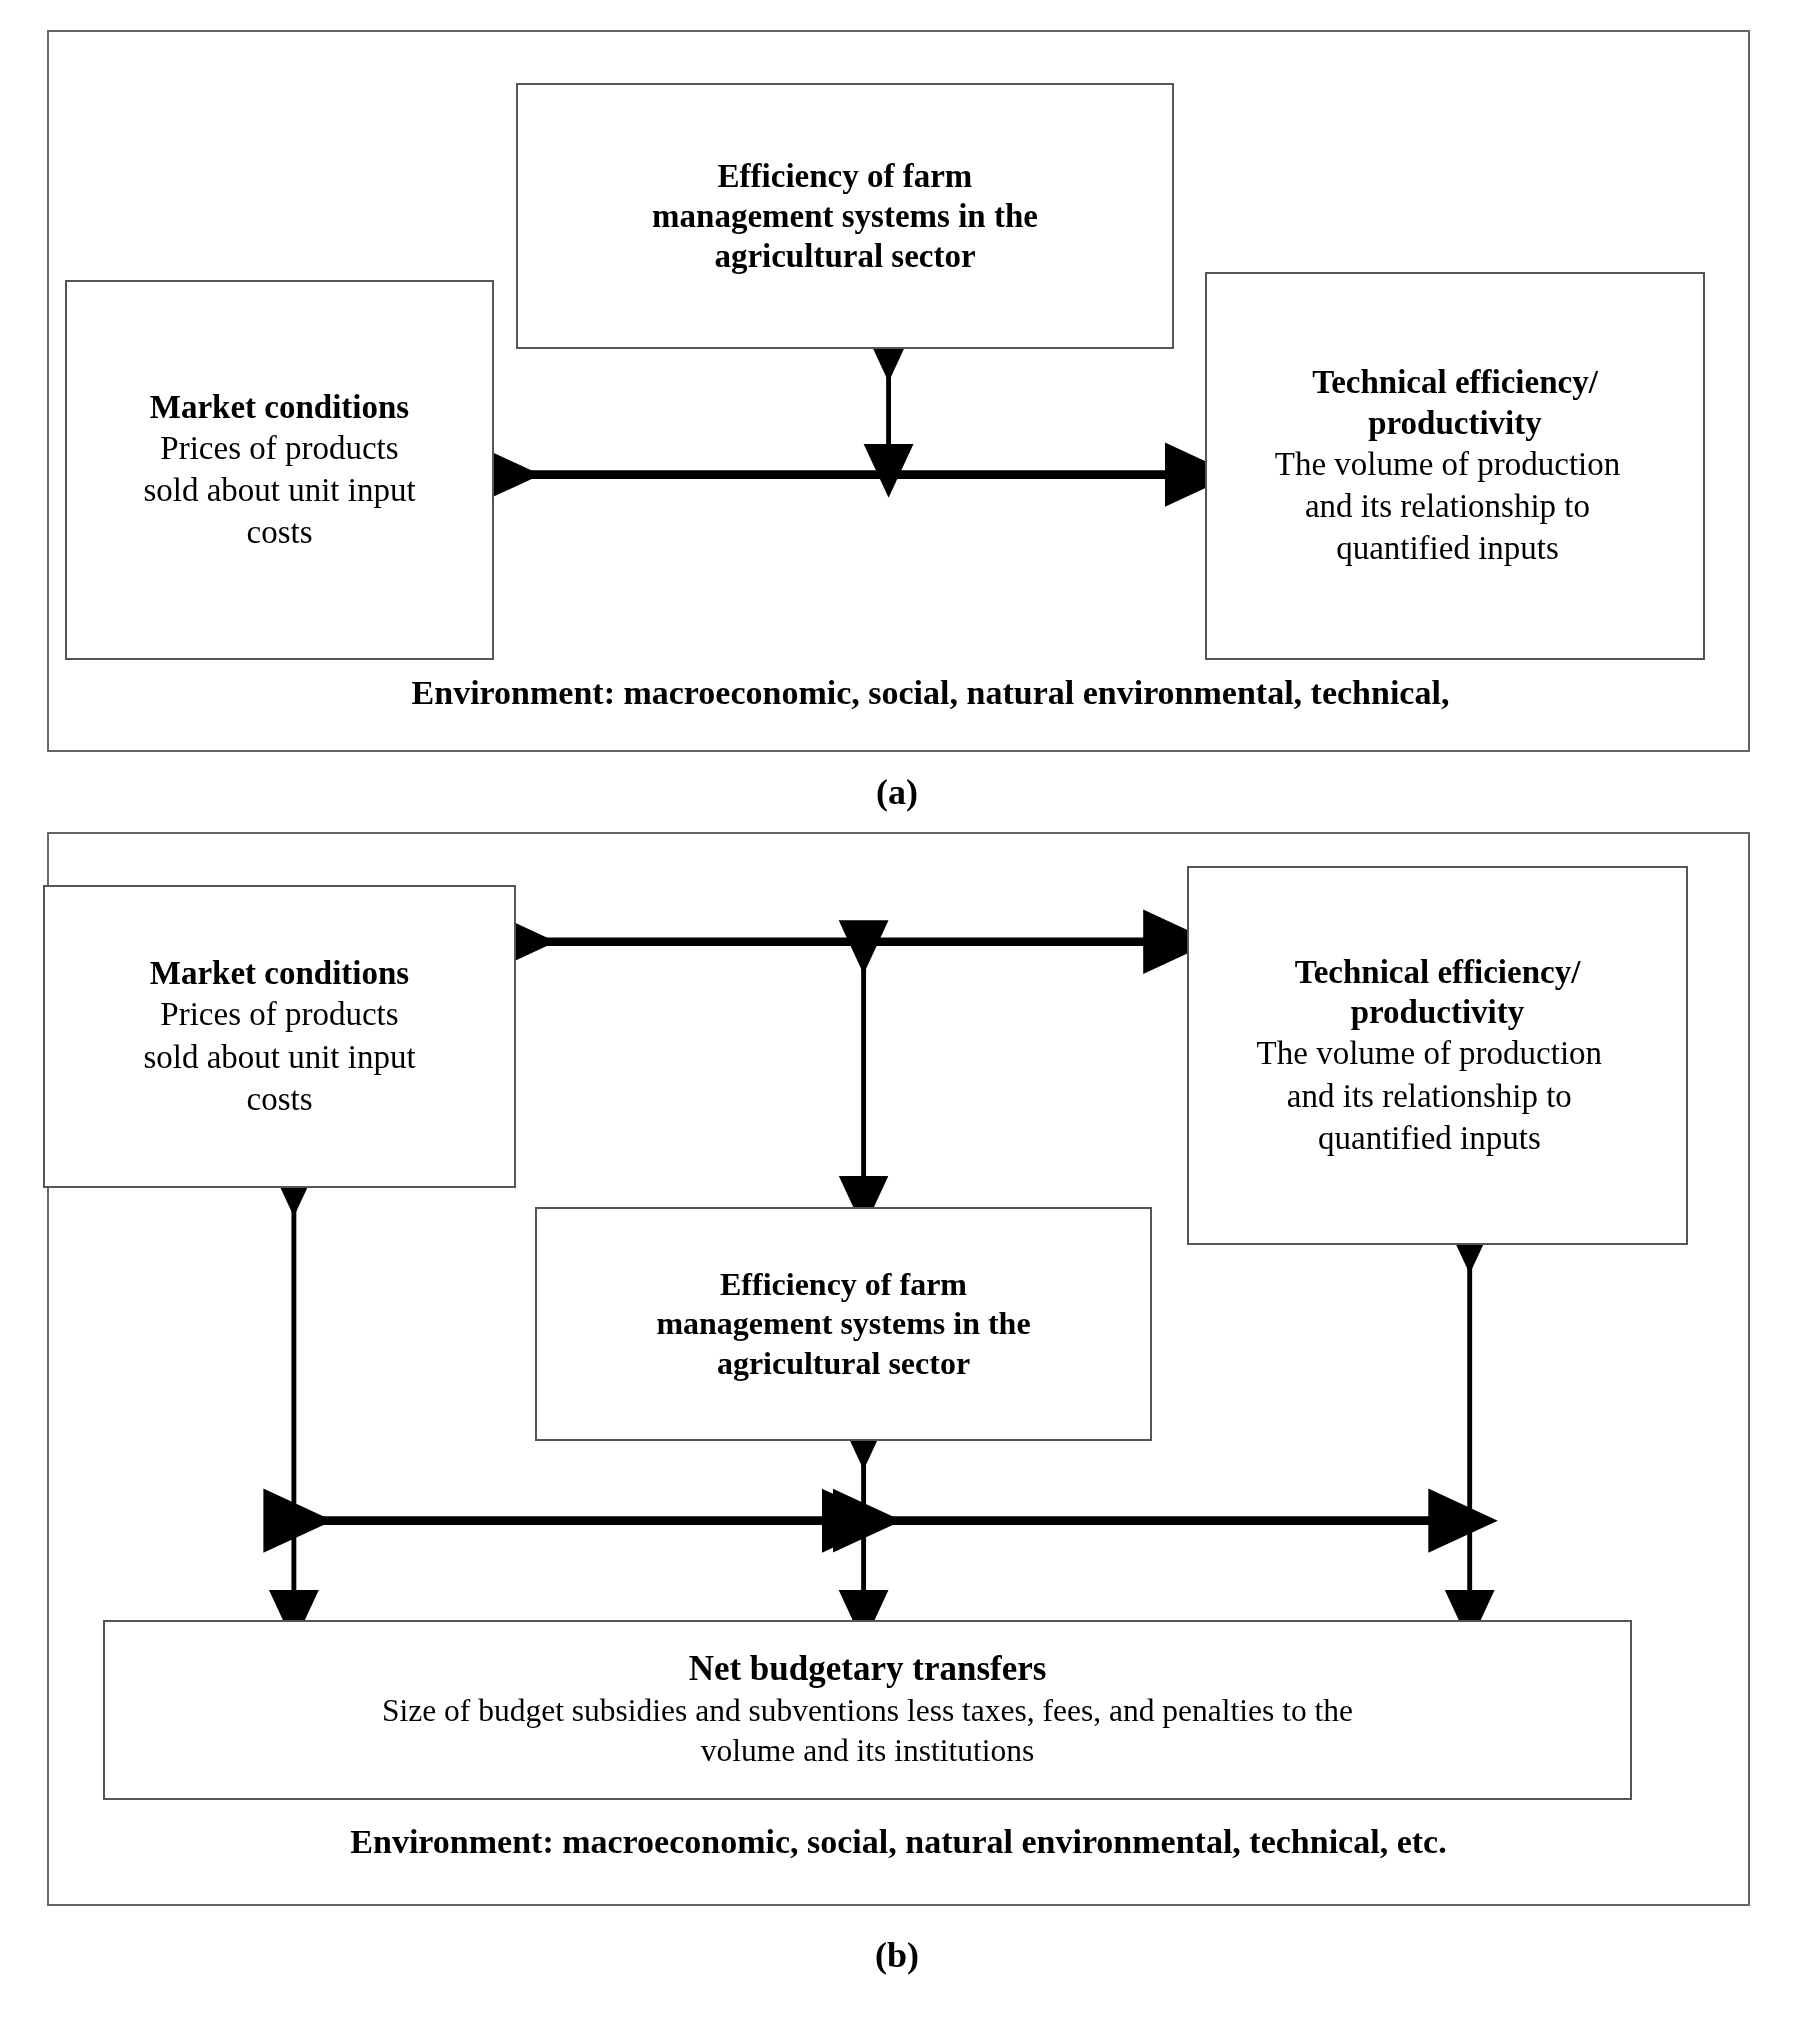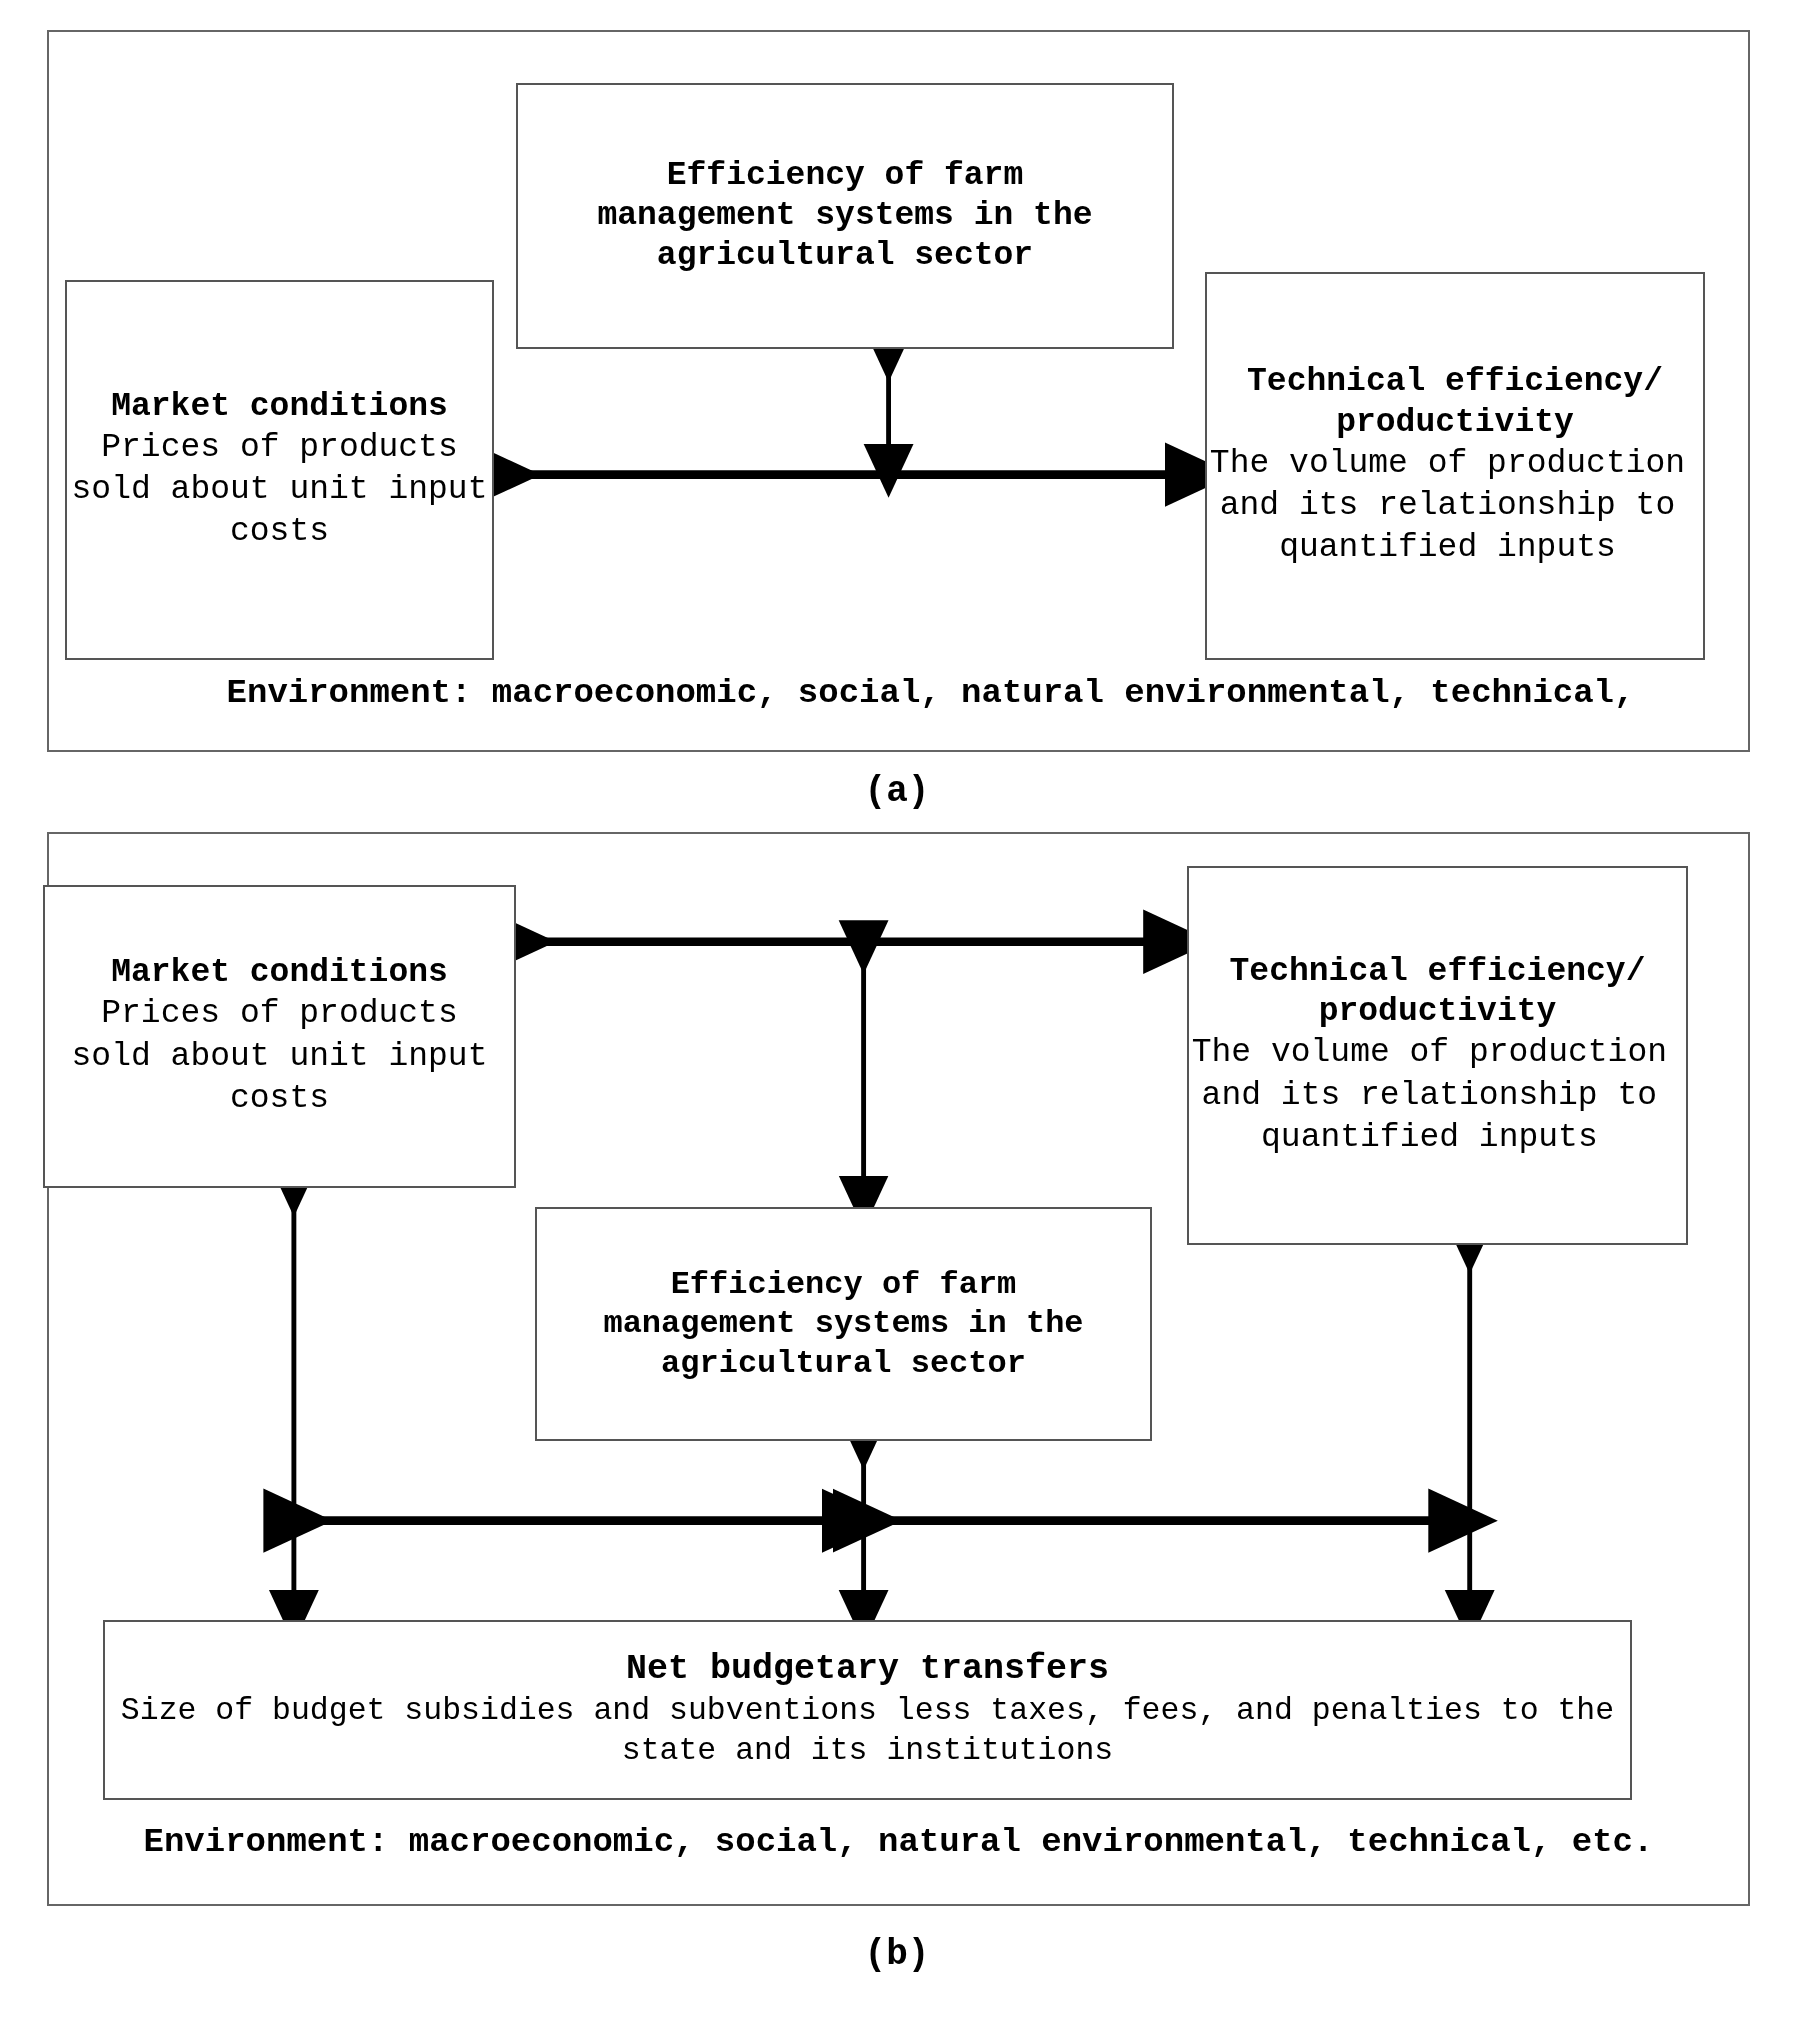--- a/index.html
+++ b/index.html
@@ -13,21 +13,20 @@
     font-family: "Liberation Serif", "DejaVu Serif", serif;
     color: #000000;
     position: relative;
     overflow: hidden;
   }
   .stage {
     position: absolute;
     left: 0; top: 0;
     width: 1794px;
     height: 2035px;
-    font-family: Liberation Mono, monospace;
   }
 
   
   .panel {
     position: absolute;
     border: 2.7px solid #666666;
     box-sizing: border-box;
     background: #ffffff;
   }
   #panel-a { left: 47px;  top: 30px;   width: 1703px; height: 722px; }
@@ -166,21 +165,21 @@
 
   <div class="node" id="b-center">
     <div class="title">Efficiency of farm
 management systems in the
 agricultural sector</div>
   </div>
 
   <div class="node" id="b-bottom">
     <div class="title">Net budgetary transfers</div>
     <div class="desc">Size of budget subsidies and subventions less taxes, fees, and penalties to the
-state and its institutions</div>
+volume and its institutions</div>
   </div>
 
   <div class="env-text" id="env-b">Environment: macroeconomic, social, natural environmental, technical, etc.</div>
 
   <div class="panel-label" id="label-b">
     <span class="bold">(b)</span>
   </div>
 
   <svg id="arrow-layer" viewBox="0 0 3303 3747">
     <defs>

